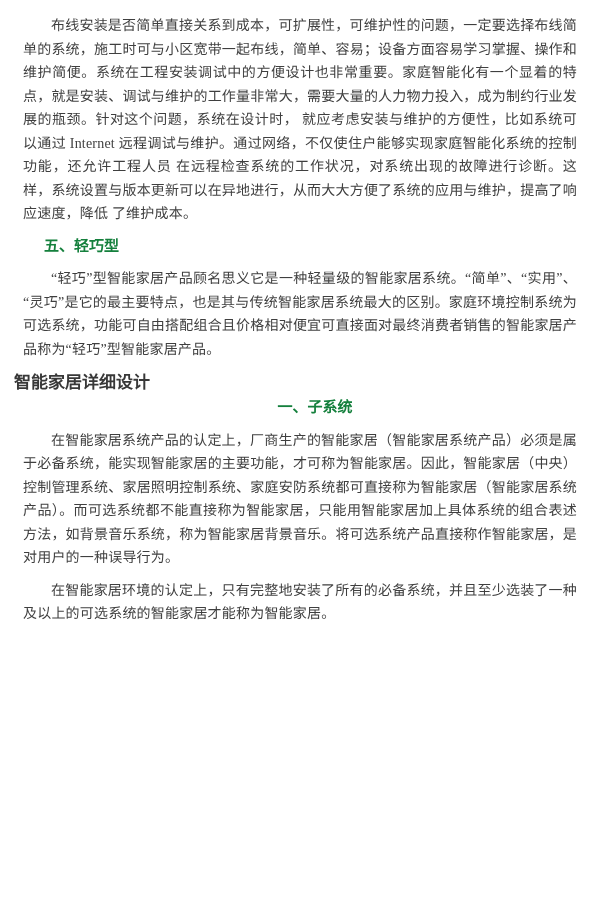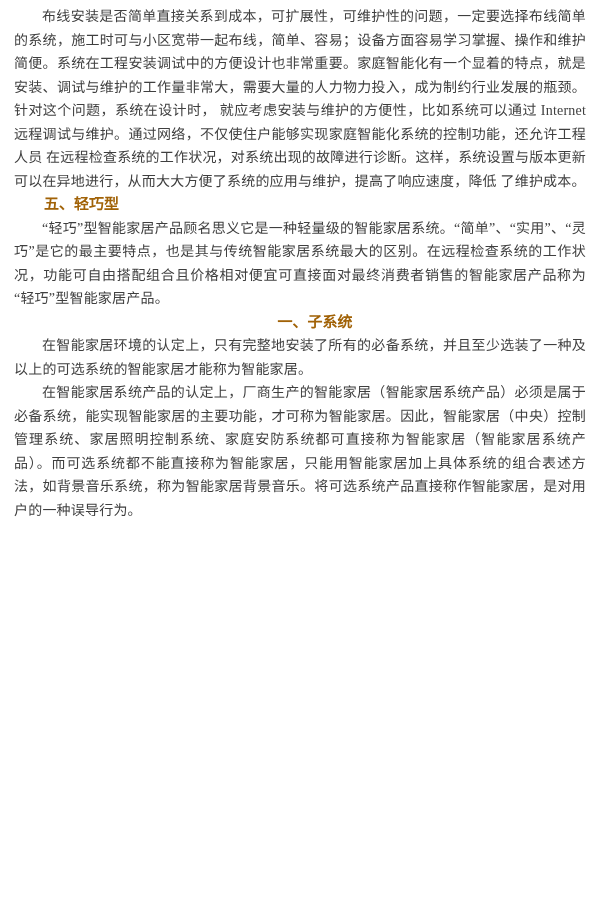--- a/index.html
+++ b/index.html
@@ -17,34 +17,34 @@
     width: 600px;
     height: 897px;
     overflow: hidden;
     font-family: "Liberation Serif", "DejaVu Serif", serif;
     color: var(--text);
   }
   .page {
     padding: 5px 14px 30px 14px;
   }
   p.body {
-    margin: 0;
+    margin: 9px;
     font-size: 14px;
     line-height: 23.5px;
     text-align: justify;
     text-indent: 2em;
     letter-spacing: 0.2px;
   }
   h3.h2 {
     margin: 0;
     font-size: 15px;
     font-weight: bold;
     line-height: 23.5px;
     text-indent: 2em;
-    color: #a16207;
+    color: #15803d;
   }
   h2.h1 {
     margin: 0;
     font-size: 17px;
     font-weight: bold;
     line-height: 26px;
     text-indent: 0;
     color: #383838;
   }
   .red {
@@ -63,23 +63,24 @@
 </style>
 </head>
 <body>
 
 <div class="page">
 
   <p class="body p1">布线安装是否简单直接关系到成本，可扩展性，可维护性的问题，一定要选择布线简单的系统，施工时可与小区宽带一起布线，简单、容易；设备方面容易学习掌握、操作和维护简便。系统在工程安装调试中的方便设计也非常重要。家庭智能化有一个显着的特点，就是安装、调试与维护的工作量非常大，需要大量的人力物力投入，成为制约行业发展的瓶颈。针对这个问题，系统在设计时， 就应考虑安装与维护的方便性，比如系统可以通过 Internet 远程调试与维护。通过网络，不仅使住户能够实现家庭智能化系统的控制功能，还允许工程人员 在远程检查系统的工作状况，对系统出现的故障进行诊断。这样，系统设置与版本更新可以在异地进行，从而大大方便了系统的应用与维护，提高了响应速度，降低 了维护成本。</p>
 
   <h3 class="h2 h-light">五、轻巧型</h3>
 
-  <p class="body p2">“轻巧”型智能家居产品顾名思义它是一种轻量级的智能家居系统。“简单”、“实用”、“灵巧”是它的最主要特点，也是其与传统智能家居系统最大的区别。在远程检查系统的工作状况，功能可自由搭配组合且价格相对便宜可直接面对最终消费者销售的智能家居产品称为“轻巧”型智能家居产品。</p>
+  <p class="body p2">“轻巧”型智能家居产品顾名思义它是一种轻量级的智能家居系统。“简单”、“实用”、“灵巧”是它的最主要特点，也是其与传统智能家居系统最大的区别。家庭环境控制系统为可选系统，功能可自由搭配组合且价格相对便宜可直接面对最终消费者销售的智能家居产品称为“轻巧”型智能家居产品。</p>
 
+  <h2 class="h1 h-design">智能家居详细设计</h2>
 
   <h3 class="h2 h-sub">一、子系统</h3>
 
 
+  <p class="body p4">在智能家居系统产品的认定上，厂商生产的智能家居（智能家居系统产品）必须是属于必备系统，能实现智能家居的主要功能，才可称为智能家居。因此，智能家居（中央）控制管理系统、家居照明控制系统、家庭安防系统都可直接称为智能家居（智能家居系统产品）。而可选系统都不能直接称为智能家居，只能用智能家居加上具体系统的组合表述方法，如背景音乐系统，称为智能家居背景音乐。将可选系统产品直接称作智能家居，是对用户的一种误导行为。</p>
+
   <p class="body p5">在智能家居环境的认定上，只有完整地安装了所有的必备系统，并且至少选装了一种及以上的可选系统的智能家居才能称为智能家居。</p>
-
-  <p class="body p4">在智能家居系统产品的认定上，厂商生产的智能家居（智能家居系统产品）必须是属于必备系统，能实现智能家居的主要功能，才可称为智能家居。因此，智能家居（中央）控制管理系统、家居照明控制系统、家庭安防系统都可直接称为智能家居（智能家居系统产品）。而可选系统都不能直接称为智能家居，只能用智能家居加上具体系统的组合表述方法，如背景音乐系统，称为智能家居背景音乐。将可选系统产品直接称作智能家居，是对用户的一种误导行为。</p>
 
 </div>
 
 </body></html>

